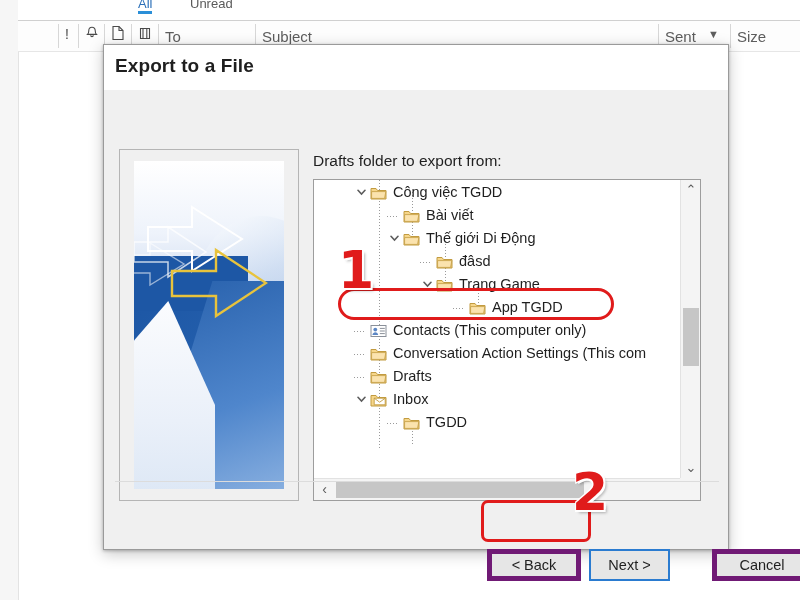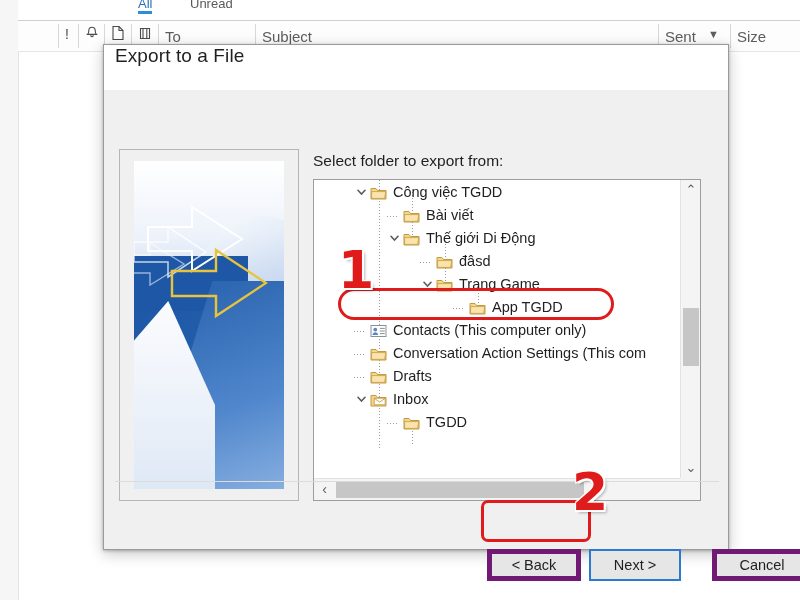--- a/index.html
+++ b/index.html
@@ -31,22 +31,22 @@
     background:#f0f0f0;
     border:1px solid #9a9a9a;
     box-shadow:0 4px 14px rgba(0,0,0,.22), 0 1px 3px rgba(0,0,0,.25);
     box-sizing:border-box;
   }
   #dlg-titlebar{
     position:absolute;left:0;top:0;width:100%;height:45px;
     background:#ffffff;box-sizing:border-box;
   }
   #dlg-title{
-    position:absolute;left:11px;top:0;
-    font-size:19px;color:#1f1f1f;font-weight:400;letter-spacing:.1px;
+    position:absolute;left:11px;top:10px;
+    font-size:19px;color:#1f1f1f;font-weight:700;letter-spacing:.1px;
   }
   #dlg-body{position:absolute;left:0;top:45px;width:100%;height:416px;background:#f0f0f0;}
   #dlg-sep{position:absolute;left:11px;top:436px;width:604px;height:1px;background:#dcdcdc;}
 
   
   #art-frame{
     position:absolute;left:15px;top:59px;width:180px;height:352px;
     background:#f0f0f0;border:1px solid #b5b5b5;box-sizing:border-box;
   }
   #art{
@@ -117,21 +117,21 @@
   #hsb-corner{position:absolute;right:0;bottom:0;width:20px;height:22px;background:#f4f4f4;}
 
   
   .btn{
     position:absolute;top:504px;height:32px;
     background:#e6e6e6;border:5px solid #701a75;box-sizing:border-box;
     font-size:14.5px;color:#1f1f1f;
     display:flex;align-items:center;justify-content:center;
   }
   #btn-back{left:383px;width:94px;}
-  #btn-next{left:485px;width:92px;background:#e6e6e6;border:2px solid #2a7bd0;}
+  #btn-next{left:485px;width:81px;background:#e6e6e6;border:2px solid #2a7bd0;}
   #btn-cancel{left:608px;width:100px;}
 
   
   .annot-num{
     position:absolute;font-weight:bold;color:#e01b1b;
     font-family:"DejaVu Sans",sans-serif;
     text-shadow:2px 2px 0 #ffffff,-1px -1px 0 #ffffff,2px -1px 0 #ffffff,-1px 2px 0 #ffffff,3px 3px 3px rgba(0,0,0,.28);
   }
   #annot1{left:338px;top:244px;font-size:52px;line-height:52px;}
   #annot2{left:572px;top:466px;font-size:52px;line-height:52px;}
@@ -221,21 +221,21 @@
         </svg>
         <svg class="arrow-outline" id="art-white1" viewBox="0 0 98 72">
           <path d="M2 24h44V4l50 32-50 32V48H2z" fill="none" stroke="#ffffff" stroke-width="2"></path>
         </svg>
         <svg class="arrow-outline" id="art-gold" viewBox="0 0 98 75">
           <path d="M2 25h44V4l50 33-50 33V50H2z" fill="none" stroke="#e8c33c" stroke-width="2.4"></path>
         </svg>
       </div>
     </div>
 
-    <div id="dlg-prompt">Select folder to export from:</div>
+    <div id="dlg-prompt">Drafts folder to export from:</div>
 
     <div id="tree-box">
       <div id="tree-clip">
 
         <div class="dotline-v" style="left:25px;top:0;height:270px;"></div>
         <div class="dotline-v" style="left:58px;top:12px;height:46px;"></div>
         <div class="dotline-v" style="left:91px;top:58px;height:46px;"></div>
         <div class="dotline-v" style="left:124px;top:104px;height:23px;"></div>
         <div class="dotline-v" style="left:58px;top:242px;height:23px;"></div>
 

